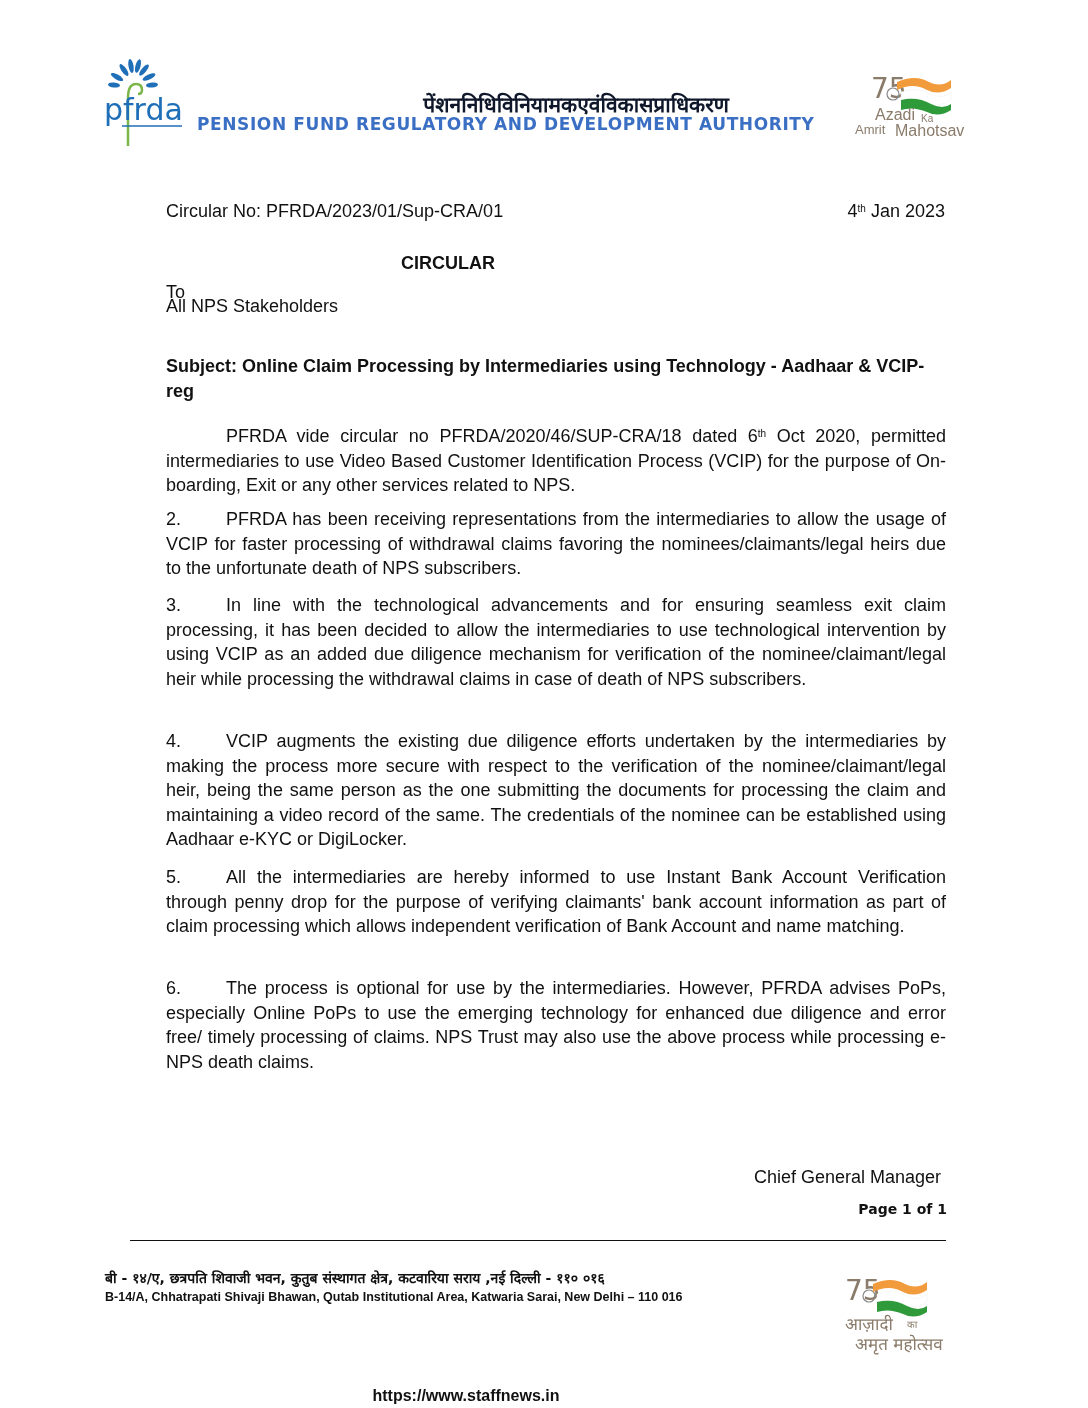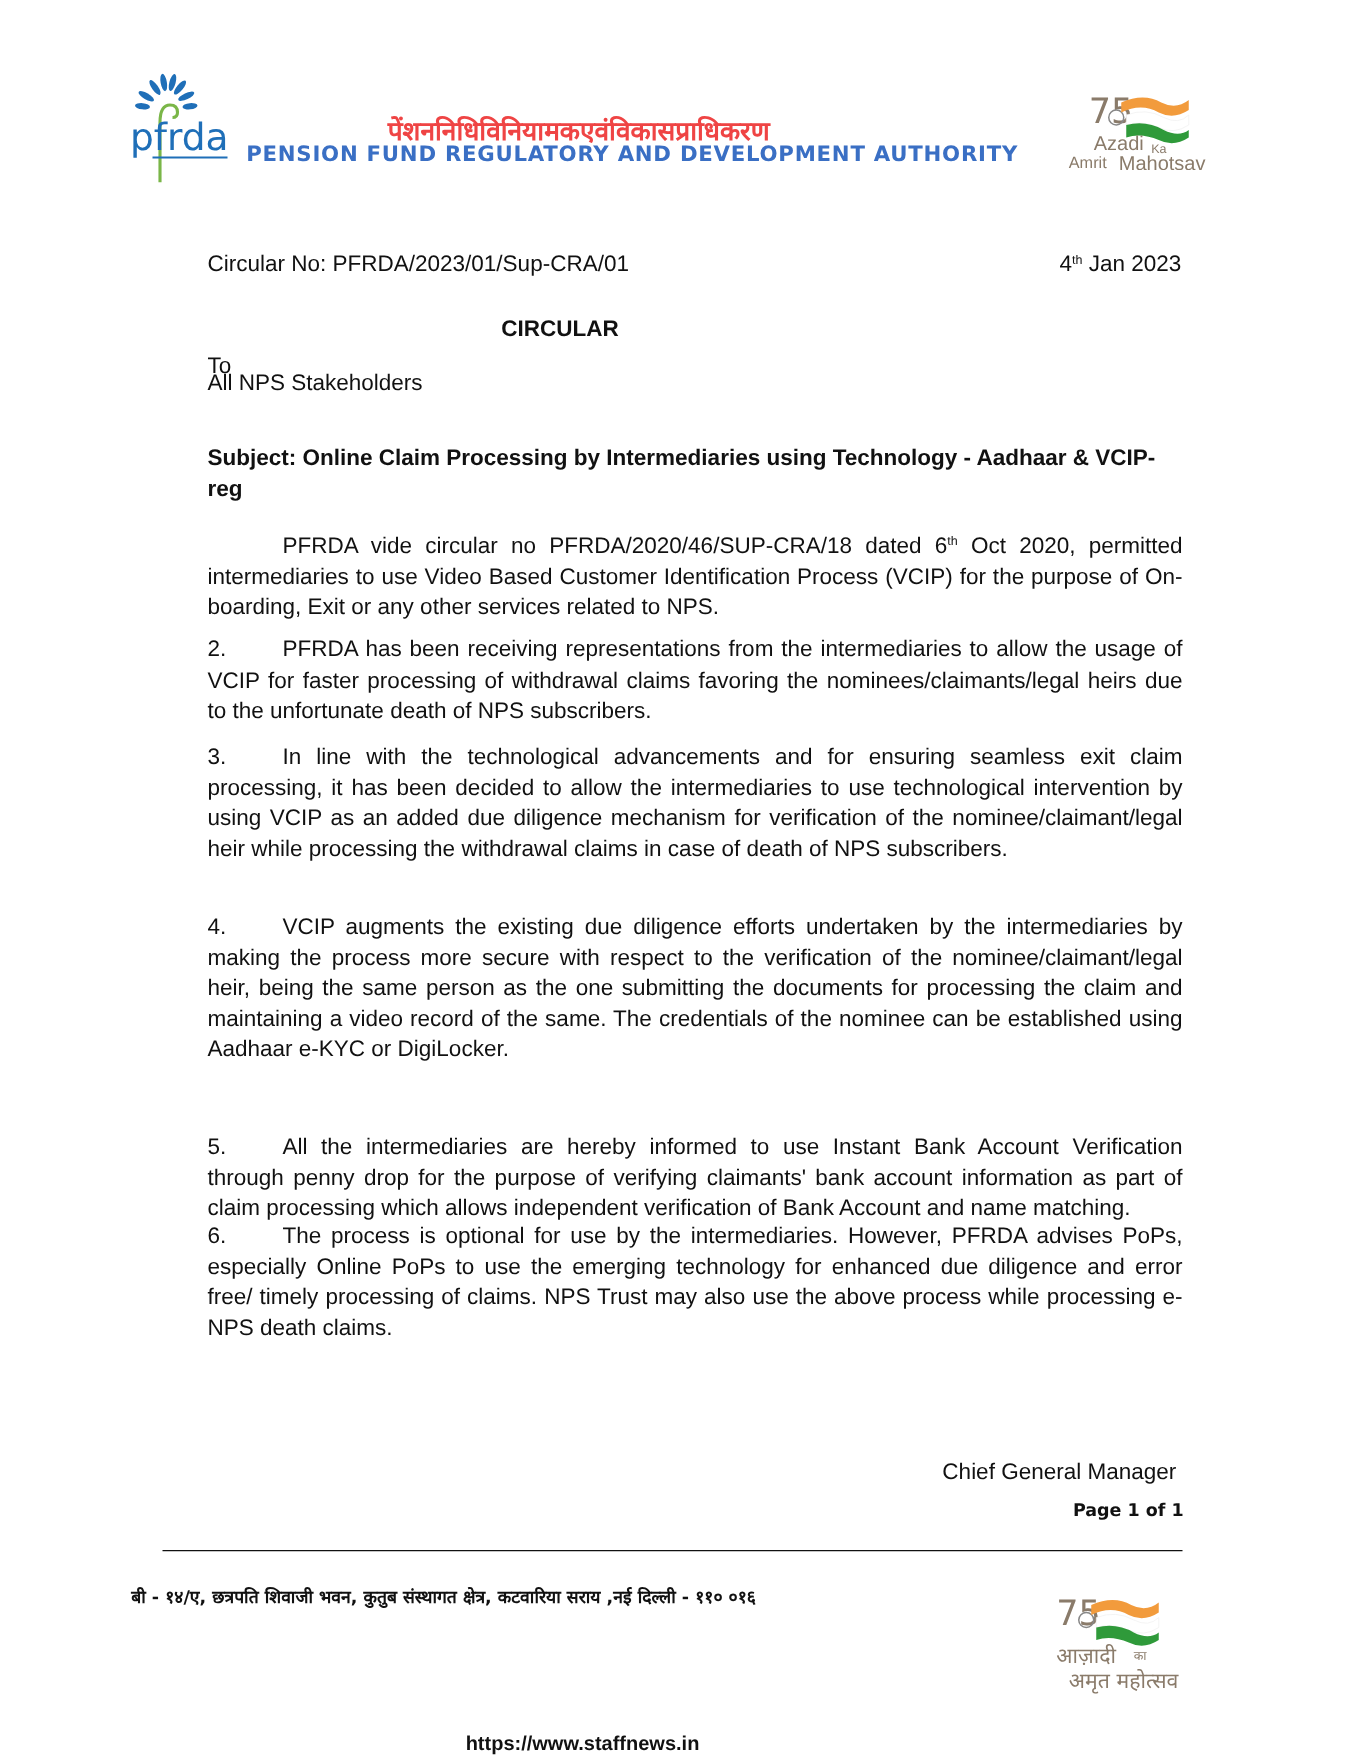--- a/index.html
+++ b/index.html
@@ -1,37 +1,37 @@
 <!DOCTYPE html>
 <html><head>
 <meta charset="utf-8">
 <style>
   html, body { margin:0; padding:0; background:#ffffff; }
   body { width:1088px; height:1408px; position:relative; overflow:hidden; color:#111; font-family:"Liberation Sans", sans-serif; }
   .abs { position:absolute; }
   .logo-pfrda { left:104px; top:58px; width:80px; height:88px; }
-  .hindi-title { left:197px; top:90px; width:532px; display:flex; justify-content:center; font-family:"DejaVu Sans", sans-serif; font-size:21px; font-weight:bold; color:#ef4444; letter-spacing:0; }
+  .hindi-title { left:197px; top:90px; width:532px; display:flex; justify-content:flex-end; font-family:"DejaVu Sans", sans-serif; font-size:21px; font-weight:bold; color:#0f172a; letter-spacing:0; }
   .eng-title { left:197px; top:114px; font-family:"DejaVu Sans", sans-serif; font-weight:bold; font-size:17px; color:#3a6fc4; letter-spacing:0.6px; white-space:nowrap; }
   .logo-azadi { left:845px; top:66px; width:130px; height:70px; }
   .doc-text { font-size:18px; line-height:24.5px; color:#111; }
   .circ-no { left:166px; top:199px; }
   .circ-date { right:143px; top:199px; }
   .circ-date sup { font-size:10px; vertical-align:top; position:relative; top:-2px; }
   .circ-heading { left:0; width:896px; top:251px; text-align:center; font-weight:bold; }
   .to { left:166px; top:280px; }
   .stake { left:166px; top:294px; }
   .subject { left:166px; top:354px; width:780px; font-weight:bold; }
   .para { left:166px; width:780px; text-align:justify; }
   .para .num { display:inline-block; width:60px; }
   .para sup { font-size:10px; vertical-align:top; position:relative; top:-2px; }
   .p1 { top:424px; text-indent:60px; }
   .p2 { top:507px; }
   .p3 { top:593px; }
   .p4 { top:729px; }
-  .p5 { top:865px;margin-top:40px; }
+  .p5 { top:865px; }
   .p6 { top:976px; }
   .signatory { right:147px; top:1165px; }
   .page-no { right:141px; top:1201px; font-family:"DejaVu Sans", sans-serif; font-size:14px; font-weight:bold; }
   .rule { left:130px; top:1240px; width:816px; height:0; border-top:1.5px solid #111; }
   .footer-block { left:105px; top:1267px; width:700px; text-align:left; font-weight:bold; }
   .f-hindi { font-family:"DejaVu Sans", sans-serif; font-size:14px; line-height:22px; }
   .f-line { font-size:12.5px; line-height:16px; }
   .logo-azadi2 { left:835px; top:1270px; width:130px; height:85px; }
   .staffnews { left:0; width:932px; text-align:center; top:1387px; font-size:16px; font-weight:bold; }
 </style>
@@ -100,20 +100,21 @@
 
 <div class="abs doc-text para p6"><span class="num">6.</span><span>The process is optional for use by the intermediaries. However, PFRDA advises PoPs, especially Online PoPs to use the emerging technology for enhanced due diligence and error free/ timely processing of claims. NPS Trust may also use the above process while processing e-NPS death claims.</span></div>
 
 <div class="abs doc-text signatory">Chief General Manager</div>
 <div class="abs page-no">Page 1 of 1</div>
 
 <div class="abs rule"></div>
 
 <div class="abs footer-block">
   <div class="f-hindi">बी - १४/ए, छत्रपति शिवाजी भवन, कुतुब संस्थागत क्षेत्र, कटवारिया सराय ,नई दिल्ली - ११० ०१६</div>
+  <div class="f-line">B-14/A, Chhatrapati Shivaji Bhawan, Qutab Institutional Area, Katwaria Sarai, New Delhi – 110 016</div>
 </div>
 
 <div class="abs logo-azadi2">
   <svg width="130" height="85" viewBox="0 0 130 85">
     <text x="10" y="30" font-family="DejaVu Sans, sans-serif" font-size="28" fill="#8a7b6a">75</text>
     <circle cx="34" cy="26" r="6" fill="none" stroke="#888" stroke-width="1.2"></circle>
     <path d="M38 14 Q56 6 70 14 Q82 20 92 12 L92 20 Q80 28 68 22 Q54 14 38 22 Z" fill="#f29b3c"></path>
     <path d="M42 24 Q58 18 72 26 Q84 32 92 24 L92 32 Q80 40 68 34 Q54 28 42 32 Z" fill="#ffffff" stroke="#eee" stroke-width="0.5"></path>
     <path d="M42 32 Q58 28 72 36 Q84 42 92 36 L92 42 Q80 50 68 44 Q54 38 42 42 Z" fill="#2f9a3a"></path>
     <text x="10" y="60" font-family="DejaVu Sans, sans-serif" font-size="17" fill="#8a7b6a">आज़ादी</text>

